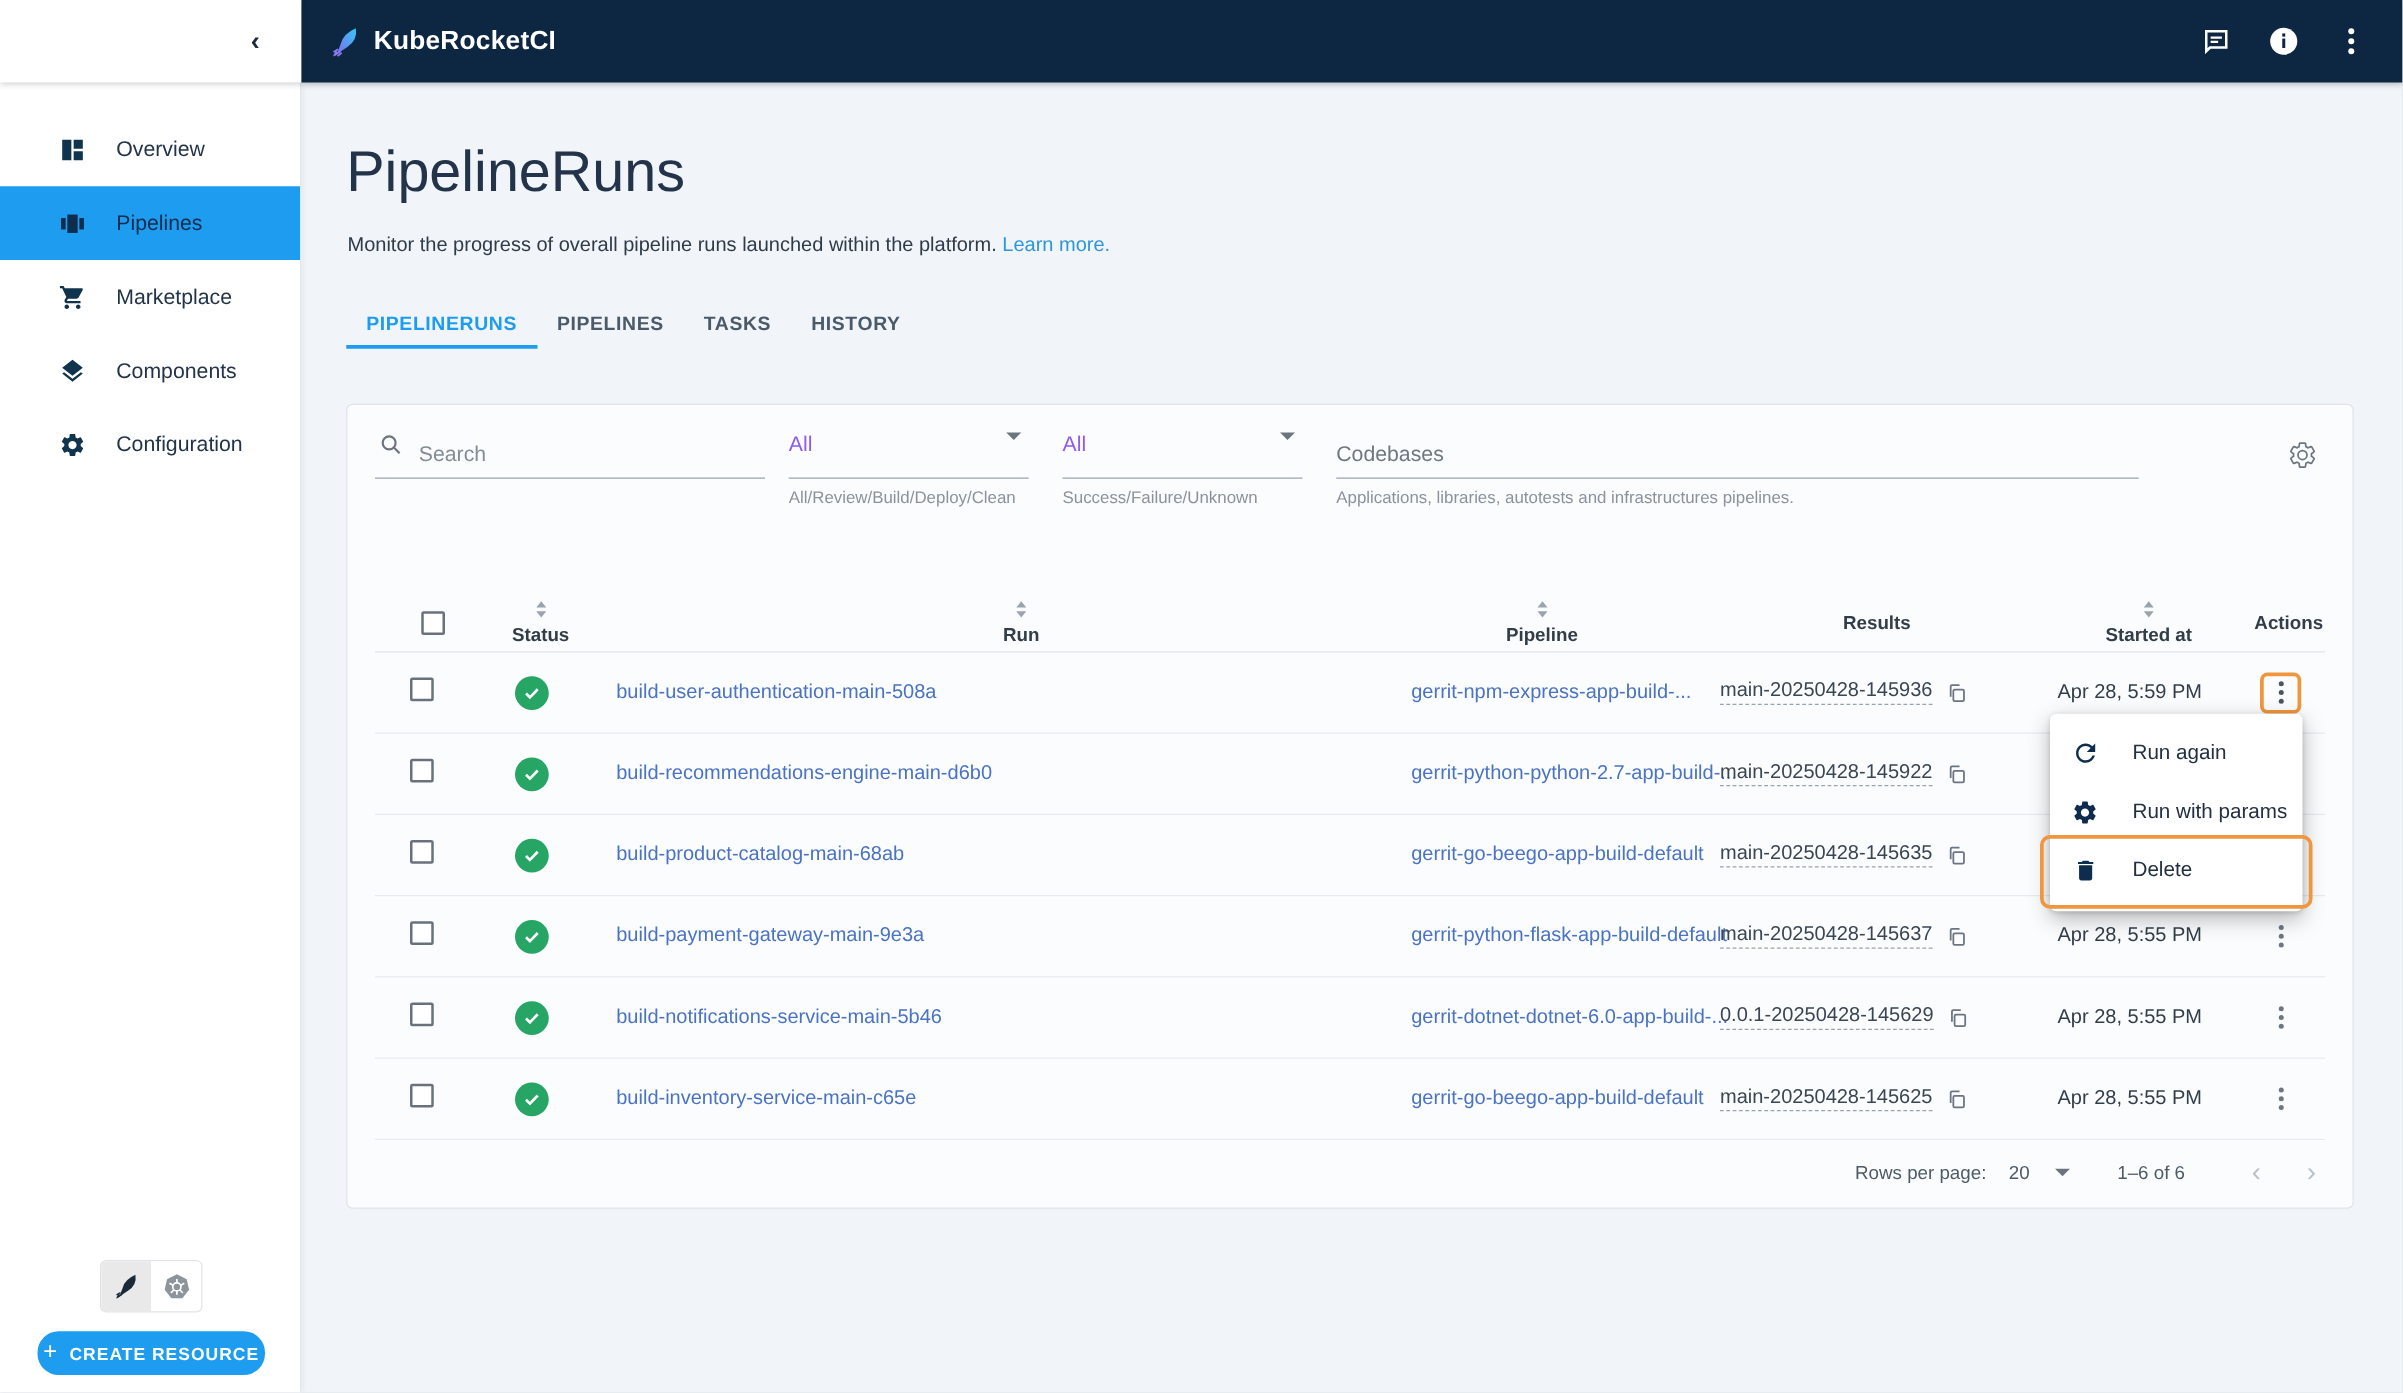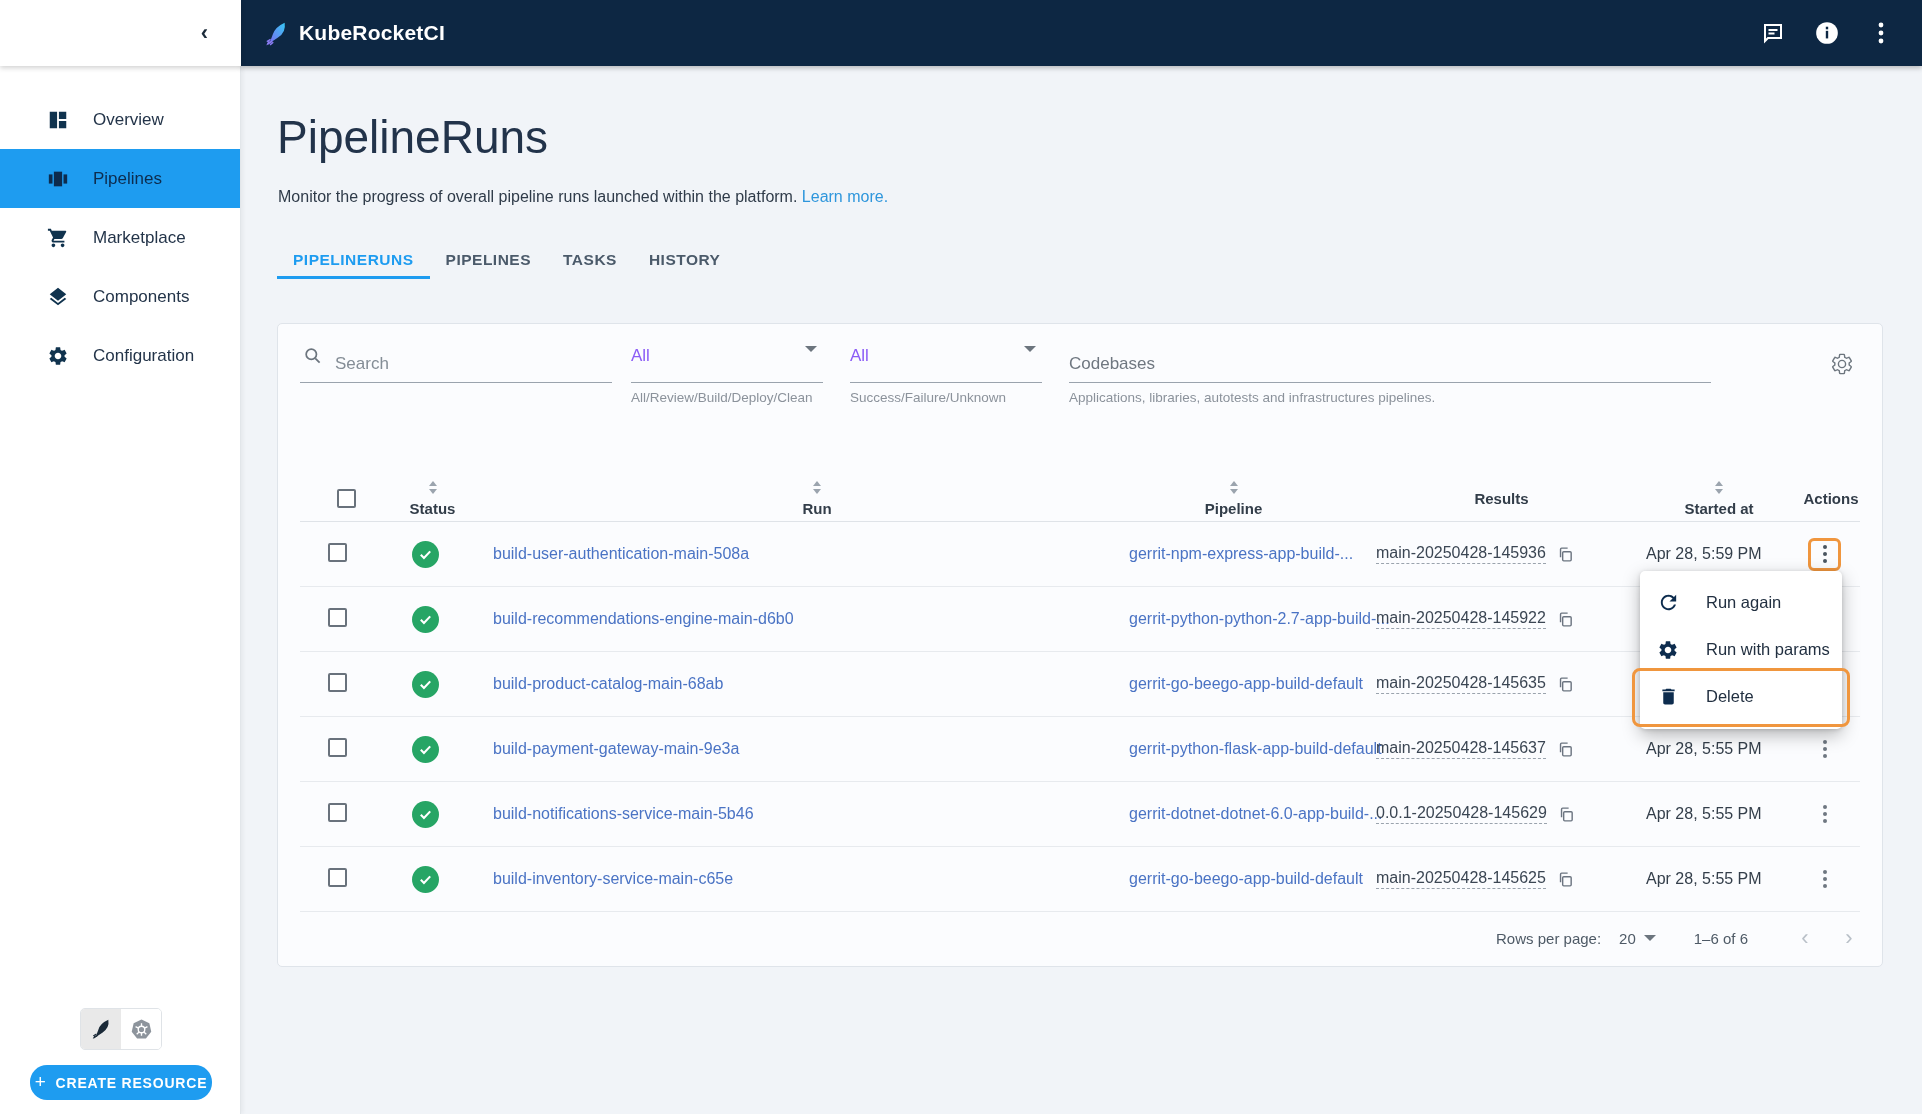--- a/index.html
+++ b/index.html
@@ -97,21 +97,21 @@
   .copy { width:17px; height:17px; color:#6b7480; cursor:pointer; display:inline-flex; }
   .dots { width:33px; height:33px; background:transparent; border:none; border-radius:6px; display:flex; flex-direction:column;
           align-items:center; justify-content:center; gap:3px; cursor:pointer; }
   .dots i { width:4px; height:4px; border-radius:50%; background:#6e7781; display:block; }
   .dots.highlight { border:3px solid #f0963e; }
   .dots.highlight i { background:#4a5560; }
 
   
   .pager { height:52px; display:flex; align-items:center; justify-content:flex-end; font-size:15px; color:#4e5a66; }
   .pager .rpp-label { margin-right:18px; }
-  .rpp-select { display:flex; align-items:center; gap:8px; cursor:pointer; margin-right:38px; }
+  .rpp-select { display:flex; align-items:center; gap:20px; cursor:pointer; margin-right:38px; }
   .rpp-select .caret { border-top-color:#6c757e; margin:0; }
   .pager .range { margin-right:40px; }
   .pg-btn { width:34px; height:34px; border:none; background:transparent; color:#b9c0c8; font-size:22px; cursor:default; display:flex; align-items:center; justify-content:center; }
   .pg-btn.next { margin-left:10px; margin-right:-6px; }
 
   
   .menu { position:absolute; left:1640px; top:571px; width:202px; height:158px; background:#fff; border-radius:5px;
           box-shadow:0 6px 18px rgba(0,0,0,.28), 0 1px 4px rgba(0,0,0,.15); z-index:40; padding-top:8px; }
   .menu-item { height:47px; display:flex; align-items:center; gap:26px; padding-left:16px; cursor:pointer;
                font-size:16.5px; color:#223041; }

